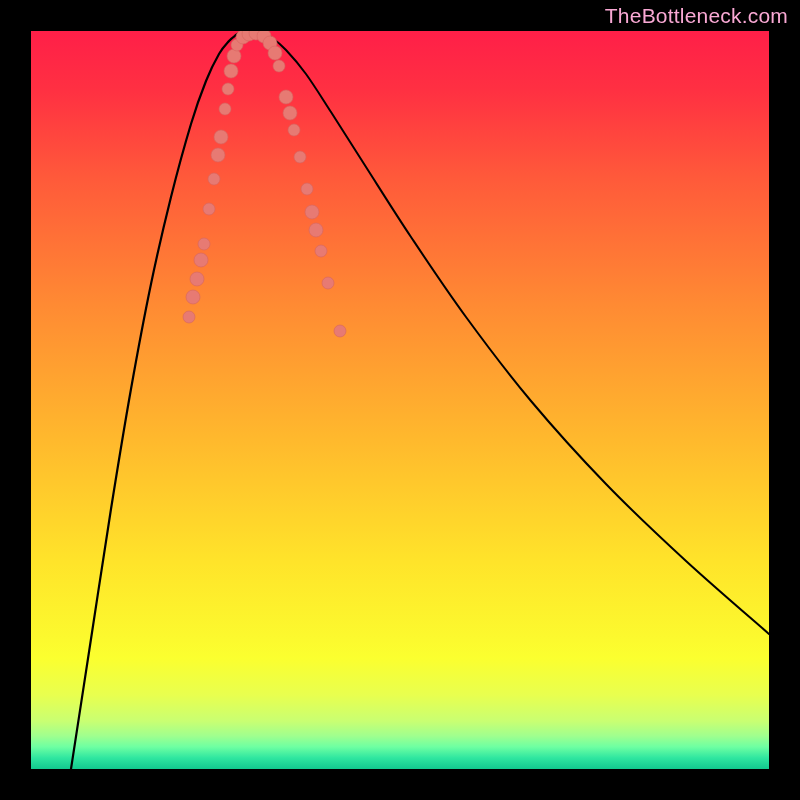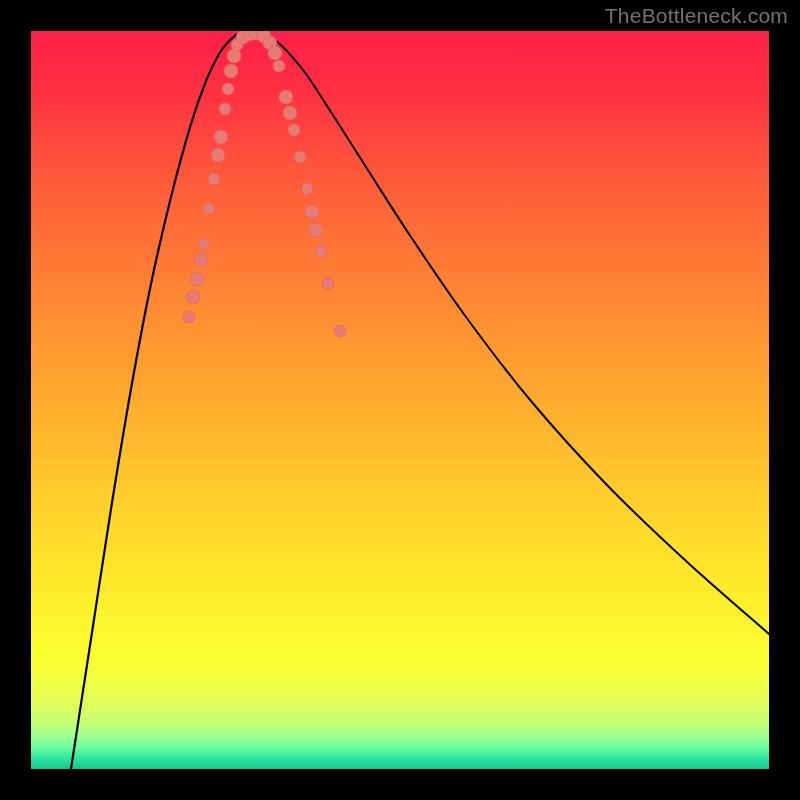--- a/index.html
+++ b/index.html
@@ -51,21 +51,21 @@
     position: absolute;
     left: 0;
     top: 0;
     width: 100%;
     height: 100%;
   }
   .watermark {
     position: absolute;
     top: 4px;
     right: 12px;
-    color: #737373;
+    color: #f9a8d4;
     font-size: 21px;
     font-weight: 500;
     letter-spacing: 0.2px;
     user-select: none;
   }
 </style>
 </head>
 <body>
 
 <div class="stage">

